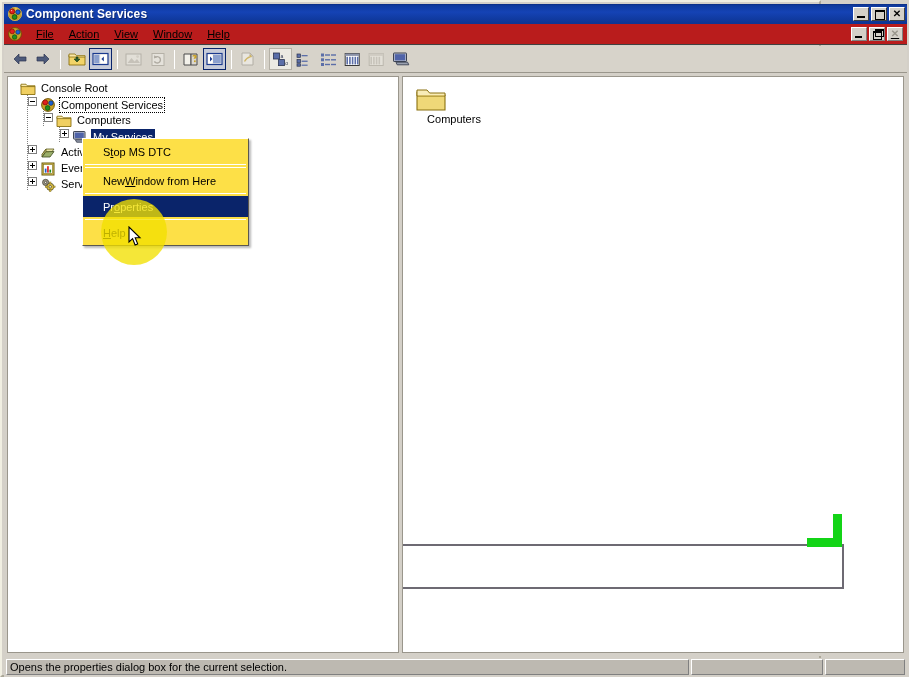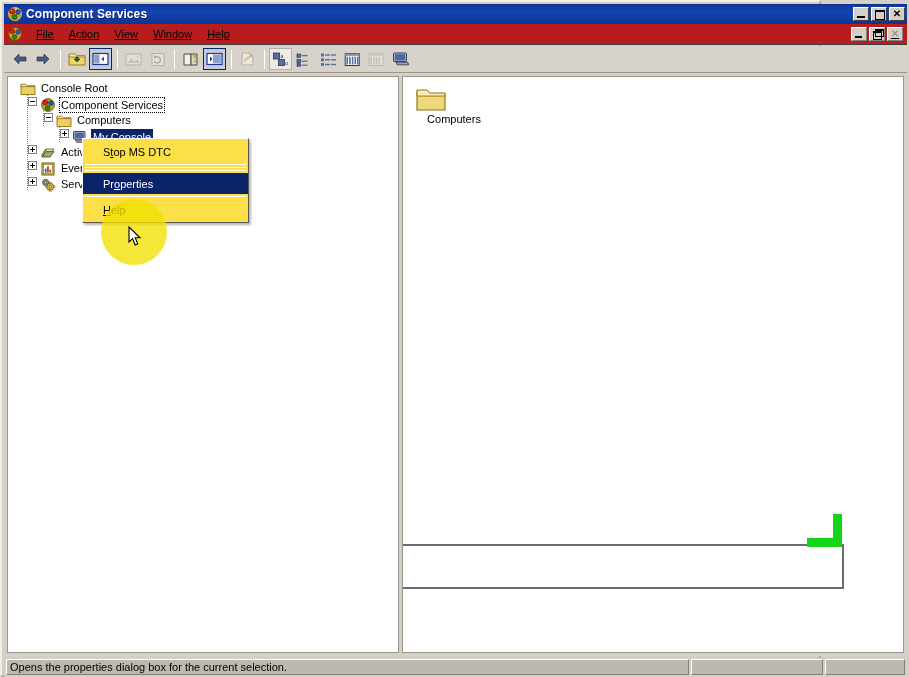--- a/index.html
+++ b/index.html
@@ -584,21 +584,21 @@
 
         <div class="tnode" style="padding-left:46px;">
           <span class="expander plus"></span>
           <span class="ticon">
             <svg width="16" height="16" viewBox="0 0 16 16">
               <rect x="1.5" y="2.5" width="11.5" height="7.6" rx="0.6" fill="#c2c7d2" stroke="#2e3546" stroke-width="0.9"></rect>
               <rect x="2.7" y="3.6" width="9.1" height="5.4" fill="#4f63a8"></rect>
               <path d="M3.4 10.8 h10.2 l1.2 2.4 H4.6 Z" fill="#9aa1b0" stroke="#2e3546" stroke-width="0.8"></path>
             </svg>
           </span>
-          <span class="tlabel sel">My Console</span>
+          <span class="tlabel sel">My Services</span>
         </div>
 
         <div class="tnode" style="padding-left:14px;">
           <span class="expander plus"></span>
           <span class="ticon">
             <svg width="16" height="16" viewBox="0 0 16 16">
               <path d="M2 9.5 L6 4 h8 l-4 5.5 Z" fill="#e9e4a4" stroke="#5e5a20" stroke-width="0.8"></path>
               <path d="M2 9.5 L6 4 v2.6 L2 12 Z" fill="#cfc97e" stroke="#5e5a20" stroke-width="0.8"></path>
               <path d="M2 12 L6 6.6 h8 L10 12 Z" fill="#9aae6a" stroke="#3c4a1c" stroke-width="0.8"></path>
               <path d="M3.5 7.2 L9 7.2" stroke="#8a8640" stroke-width="0.7" fill="none"></path>
@@ -667,20 +667,21 @@
   <div id="status-bar">
     <div class="sb-panel" id="sb-main">Opens the properties dialog box for the current selection.</div>
     <div class="sb-panel" id="sb-mid"></div>
     <div class="sb-panel" id="sb-right"></div>
   </div>
 
   <div id="context-menu">
     <div class="cm-item">S<u>t</u>op MS DTC</div>
     <div class="cm-sep"></div>
     <div class="cm-sep"></div>
+    <div class="cm-item">New <u>W</u>indow from Here</div>
     <div class="cm-sep"></div>
     <div class="cm-item hl">Pr<u>o</u>perties</div>
     <div class="cm-sep"></div>
     <div class="cm-item"><u>H</u>elp</div>
   </div>
 
   <div id="click-halo"></div>
   <span id="mouse-cursor">
     <svg width="14" height="21" viewBox="0 0 14 21">
       <path d="M1 1 L1 16 L4.6 12.6 L7.1 19 L9.7 17.9 L7.2 11.8 L12 11.8 Z" fill="#ffffff" stroke="#000000" stroke-width="1.1" stroke-linejoin="miter"></path>

